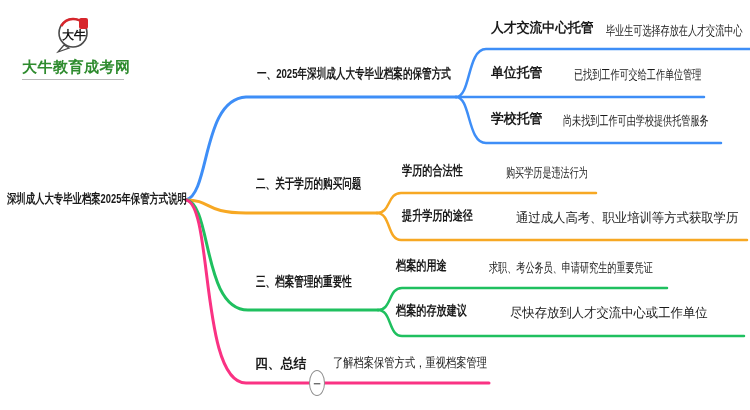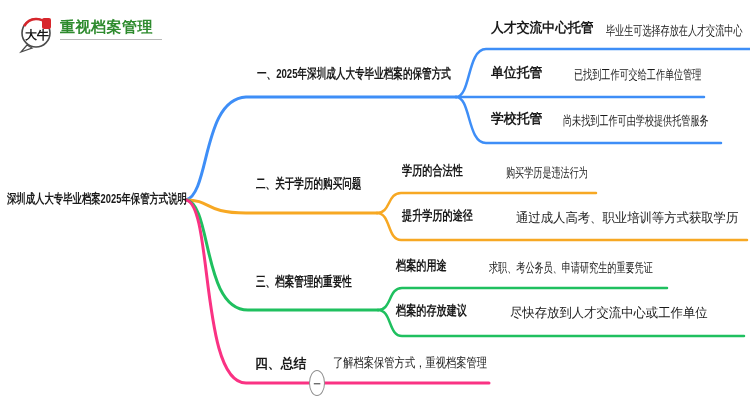--- a/index.html
+++ b/index.html
@@ -15,21 +15,21 @@
   .n-label-sm{font-size:13.5px;font-weight:600;transform:scaleX(0.75);}
   .n-desc{font-size:13px;font-weight:500;transform:scaleX(0.70);}
   .n-desc-wide{font-size:13px;font-weight:500;transform:scaleX(0.95);}
   .n-desc-4{font-size:13px;font-weight:500;transform:scaleX(0.79);}
   .collapse-btn{
     position:absolute;left:309px;top:370px;width:16px;height:26px;border-radius:50%;
     background:#fff;border:1.5px solid #8f8f8f;color:#6d6d6d;
     display:flex;align-items:center;justify-content:center;
     font-size:13px;font-weight:700;box-sizing:border-box;cursor:pointer;
   }
-  .logo{position:absolute;left:18px;top:14px;display:flex;align-items:flex-start;cursor:pointer;}
+  .logo{position:absolute;left:18px;top:14px;display:flex;align-items:center;cursor:pointer;flex-direction:column;}
   .logo-text{margin-left:4px;margin-top:4px;}
   .logo-name{font-size:15px;font-weight:700;color:#2e8b2e;letter-spacing:0.5px;}
   .logo-divider{width:102px;height:1px;background:#b9b9b9;margin:2px 0 1px 0;}
   .logo-url{font-size:13px;font-weight:700;color:#2e8b2e;letter-spacing:0.2px;}
 </style>
 </head>
 <body>
 
 <div id="stage">
 
@@ -53,21 +53,21 @@
 
   <div class="logo">
     <svg width="38" height="40" viewBox="0 0 38 40">
       <path d="M9,31 L3,38 L14,34 Z" fill="#ffffff" stroke="#4a4a4a" stroke-width="1.2"></path>
       <circle cx="18" cy="19" r="14" fill="#ffffff" stroke="#4a4a4a" stroke-width="1.6"></circle>
       <path d="M6.2,12 A14,14 0 0 1 29.8,11" fill="none" stroke="#d7262c" stroke-width="2.6"></path>
       <text x="7" y="25" font-size="12" font-weight="bold" fill="#161616" font-family="'DejaVu Serif','Liberation Serif',serif">大牛</text>
       <rect x="24" y="4" width="9" height="11" rx="2" fill="#d7262c"></rect>
     </svg>
     <div class="logo-text">
-      <div class="logo-name">重视档案管理</div>
+      <div class="logo-name">大牛教育成考网</div>
       <div class="logo-divider"></div>
     </div>
   </div>
 
   <div class="node n-root" style="left:7px;top:191px;">深圳成人大专毕业档案2025年保管方式说明</div>
 
   <div class="node n-header" style="left:257px;top:66px;">一、2025年深圳成人大专毕业档案的保管方式</div>
   <div class="node n-label" style="left:491px;top:20px;">人才交流中心托管</div>
   <div class="node n-desc" style="left:606px;top:23px;">毕业生可选择存放在人才交流中心</div>
   <div class="node n-label" style="left:491px;top:65px;">单位托管</div>

